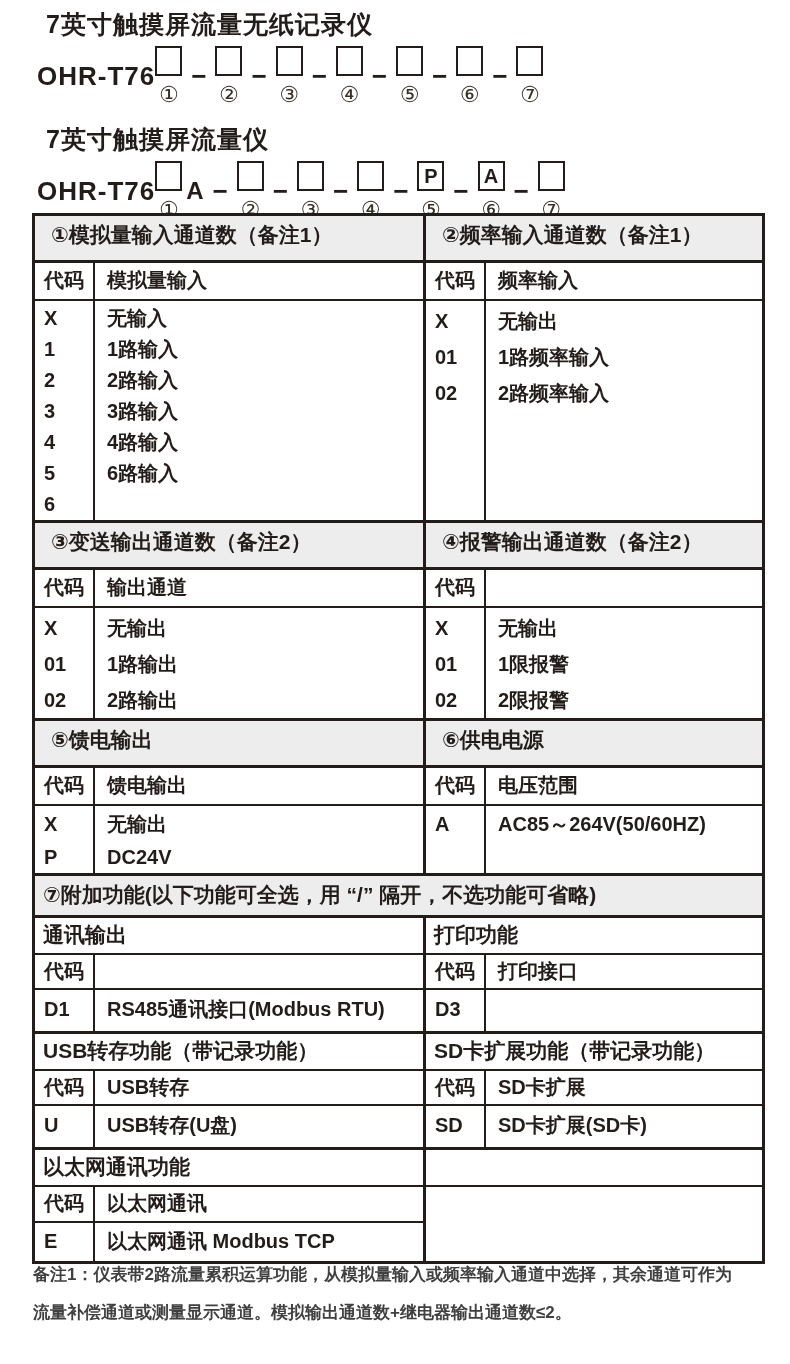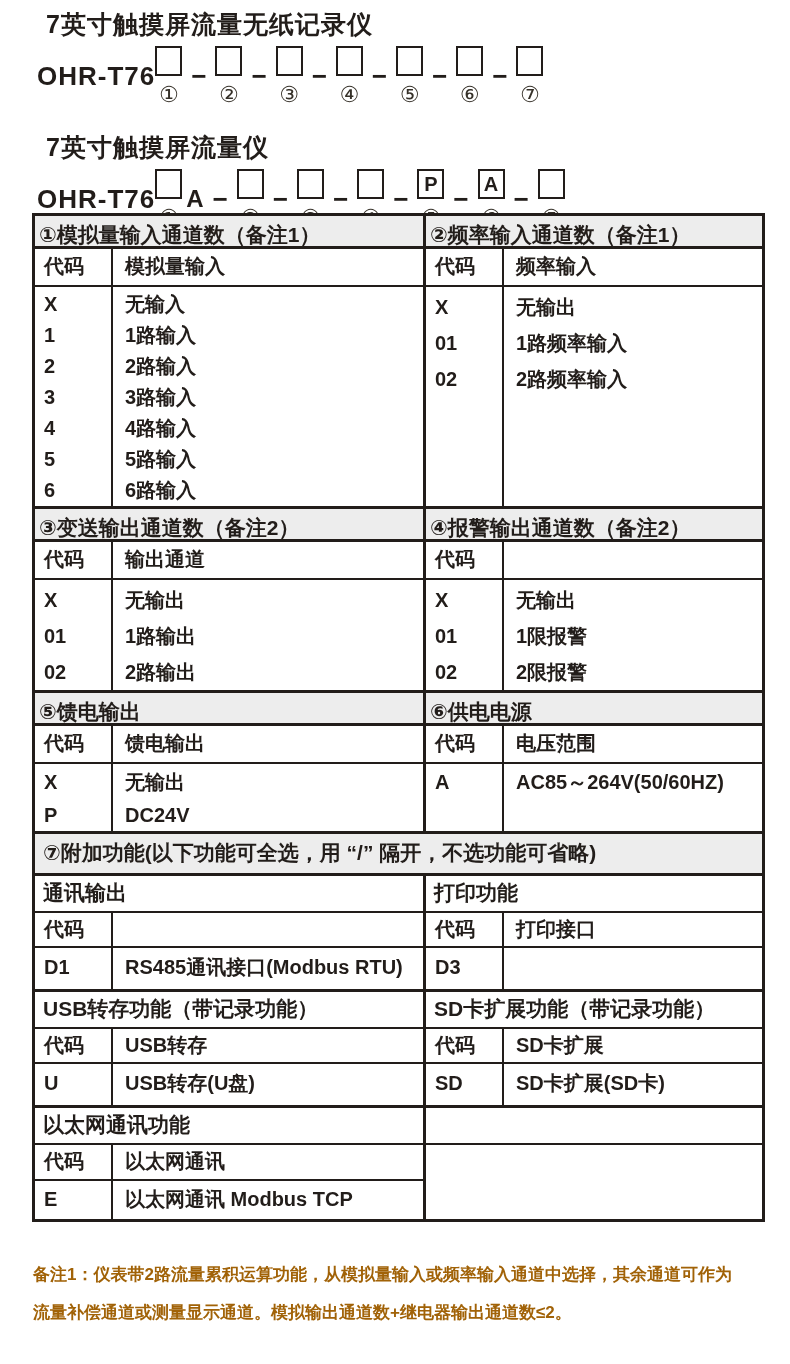--- a/index.html
+++ b/index.html
@@ -2,39 +2,39 @@
 <html><head>
 <meta charset="utf-8">
 <style>
   html,body{margin:0;padding:0}
   body{width:790px;height:1364px;background:#ffffff;font-family:"Liberation Sans","DejaVu Sans",sans-serif;color:#221d1a}
   .page{position:relative;width:790px;height:1364px;background:#ffffff;overflow:hidden}
 
   
   .dtitle{font-size:25px;font-weight:600;padding-left:46px;letter-spacing:1px;white-space:nowrap}
   .t1{padding-top:8px}
-  .t2{margin-top:24px}
+  .t2{margin-top:16px}
   .model{display:flex;align-items:center;margin:3px 0 0 37px}
   .mcol{display:flex;flex-direction:column;align-items:center}
   .mprefix{font-size:26px;font-weight:700;line-height:34px;letter-spacing:1px;white-space:nowrap}
   .mbox{width:27px;height:30px;border:2px solid #221d1a;box-sizing:border-box;display:flex;align-items:center;justify-content:center;font-size:20px;font-weight:700;margin-top:2px}
   .mdash{font-size:26px;font-weight:700;line-height:34px;padding:0 9px}
   .mletter{font-size:24px;font-weight:700;line-height:34px;padding-left:4px}
   .mdigit{font-size:22px;line-height:24px;margin-top:7px;font-weight:400;color:#353028}
 
   
   .big-table{position:absolute;left:32px;top:213px;width:733px;box-sizing:border-box;border:3px solid #221d1a;background:#fff}
   .pair{display:flex;border-bottom:3px solid #221d1a}
   .pair.last{border-bottom:none}
   .lhalf{width:391px;box-sizing:border-box;border-right:3px solid #221d1a;display:flex;flex-direction:column}
   .rhalf{flex:1;display:flex;flex-direction:column}
-  .sec-h{height:33px;box-sizing:border-box;line-height:37px;background:#ededed;border-bottom:3px solid #221d1a;font-size:21px;font-weight:700;padding-left:4px;white-space:nowrap;overflow:hidden}
+  .sec-h{height:47px;box-sizing:border-box;line-height:37px;background:#ededed;border-bottom:3px solid #221d1a;font-size:21px;font-weight:700;padding-left:16px;white-space:nowrap;overflow:hidden}
   .code-head{display:flex;height:38px;box-sizing:border-box;border-bottom:2px solid #221d1a;font-size:20px;font-weight:700}
   .code-head .ccol,.code-head .dcol{line-height:35px}
-  .ccol{width:78px;box-sizing:border-box;border-right:2px solid #221d1a;padding-left:9px;flex-shrink:0;white-space:nowrap}
+  .ccol{width:60px;box-sizing:border-box;border-right:2px solid #221d1a;padding-left:9px;flex-shrink:0;white-space:nowrap}
   .dcol{flex:1;padding-left:12px;white-space:nowrap;overflow:hidden}
   .tbody{display:flex;font-size:20px;font-weight:700}
   .tbody .ccol,.tbody .dcol{padding-top:2px}
   .h219{height:219px}.h110{height:110px}.h67{height:67px}
   .lh31 div{line-height:31px}
   .lh36 div{line-height:36px}
   .lh33 div{line-height:33px}
 
   
   .sec7h{height:42px;box-sizing:border-box;line-height:38px;background:#ededed;border-bottom:3px solid #221d1a;font-size:21px;font-weight:700;padding-left:8px;white-space:nowrap;overflow:hidden}
@@ -42,21 +42,21 @@
   .sub-ch{display:flex;height:35px;box-sizing:border-box;border-bottom:2px solid #221d1a;font-size:20px;font-weight:700}
   .sub-ch .ccol,.sub-ch .dcol{line-height:32px}
   .sub-ch.tall{height:36px}
   .sub-data{display:flex;font-size:20px;font-weight:700}
   .sub-data .ccol,.sub-data .dcol{line-height:39px}
   .hA{height:41px}.hC{height:38px}
   .hC .ccol,.hC .dcol{line-height:36px}
   .empty-h{height:37px;box-sizing:border-box;border-bottom:2px solid #221d1a}
 
   
-  .notes{position:absolute;left:33px;top:1256px;width:724px;font-size:17px;font-weight:600;line-height:38px;color:#a16207}
+  .notes{position:absolute;left:33px;top:1256px;width:724px;font-size:17px;font-weight:600;line-height:38px;color:#404040}
 </style>
 </head>
 <body>
 
 <div class="page">
 
   <div class="dtitle t1">7英寸触摸屏流量无纸记录仪</div>
   <div class="model">
     <div class="mcol">
         <span class="mprefix">OHR-T76</span>
@@ -183,21 +183,20 @@
             <div>4</div>
             <div>5</div>
             <div>6</div>
           </div>
           <div class="dcol lh31">
             <div>无输入</div>
             <div>1路输入</div>
             <div>2路输入</div>
             <div>3路输入</div>
             <div>4路输入</div>
-            <div>5路输入</div>
             <div>6路输入</div>
           </div>
         </div>
       </div>
       <div class="rhalf">
         <div class="sec-h">②频率输入通道数（备注1）</div>
         <div class="code-head">
           <div class="ccol">代码</div>
           <div class="dcol">频率输入</div>
         </div>

